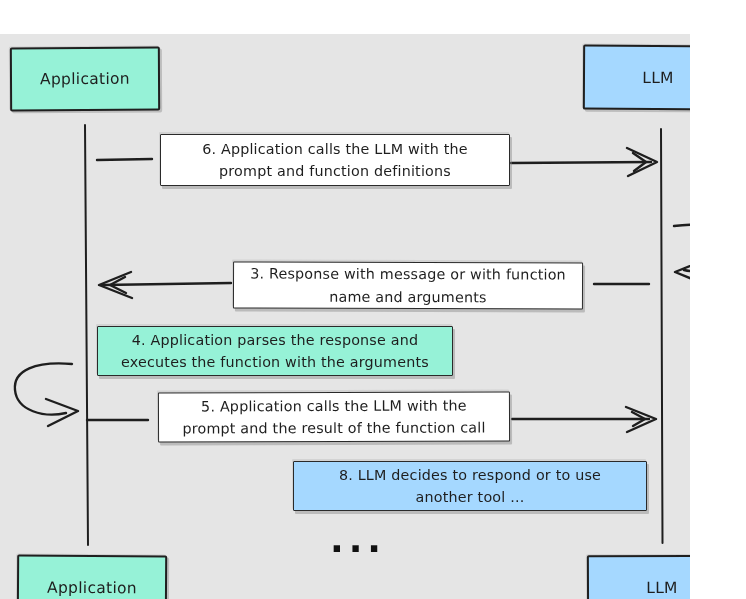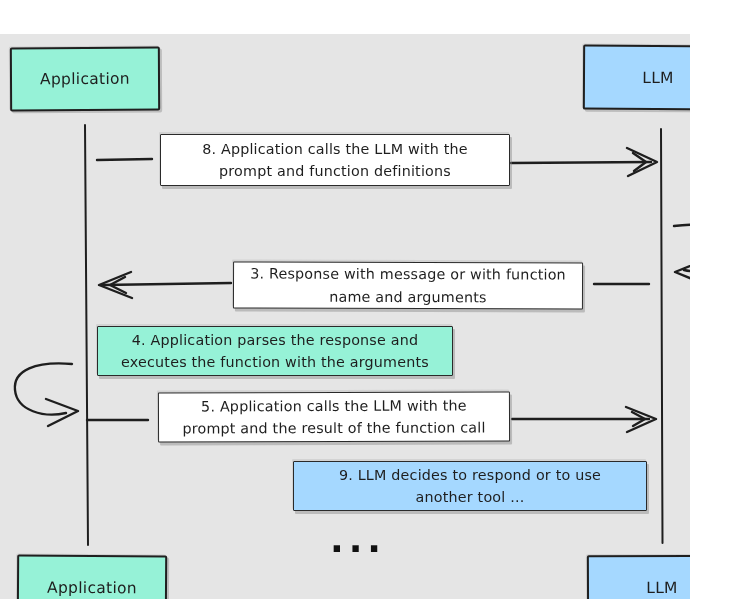--- a/index.html
+++ b/index.html
@@ -119,35 +119,35 @@
     <span>LLM</span>
   </div>
   <div class="actor actor-bottom-left" style="background: rgb(150, 242, 215);">
     <span>Application</span>
   </div>
   <div class="actor actor-bottom-right" style="background: rgb(165, 216, 255);">
     <span>LLM</span>
   </div>
 
   <div class="msg msg-1" style="background: rgb(255, 255, 255);">
-    <span>8. Application calls the LLM with the
+    <span>6. Application calls the LLM with the
 prompt and function definitions</span>
   </div>
   <div class="msg msg-3" style="background: rgb(255, 255, 255);">
     <span>3. Response with message or with function
 name and arguments</span>
   </div>
   <div class="msg msg-4" style="background: rgb(150, 242, 215);">
     <span>4. Application parses the response and
 executes the function with the arguments</span>
   </div>
   <div class="msg msg-5" style="background: rgb(255, 255, 255);">
     <span>5. Application calls the LLM with the
 prompt and the result of the function call</span>
   </div>
   <div class="msg msg-6" style="background: rgb(165, 216, 255);">
-    <span>9. LLM decides to respond or to use
+    <span>8. LLM decides to respond or to use
 another tool ...</span>
   </div>
 
   <div class="ellipsis">...</div>
 
 </div>
 
 </body></html>

